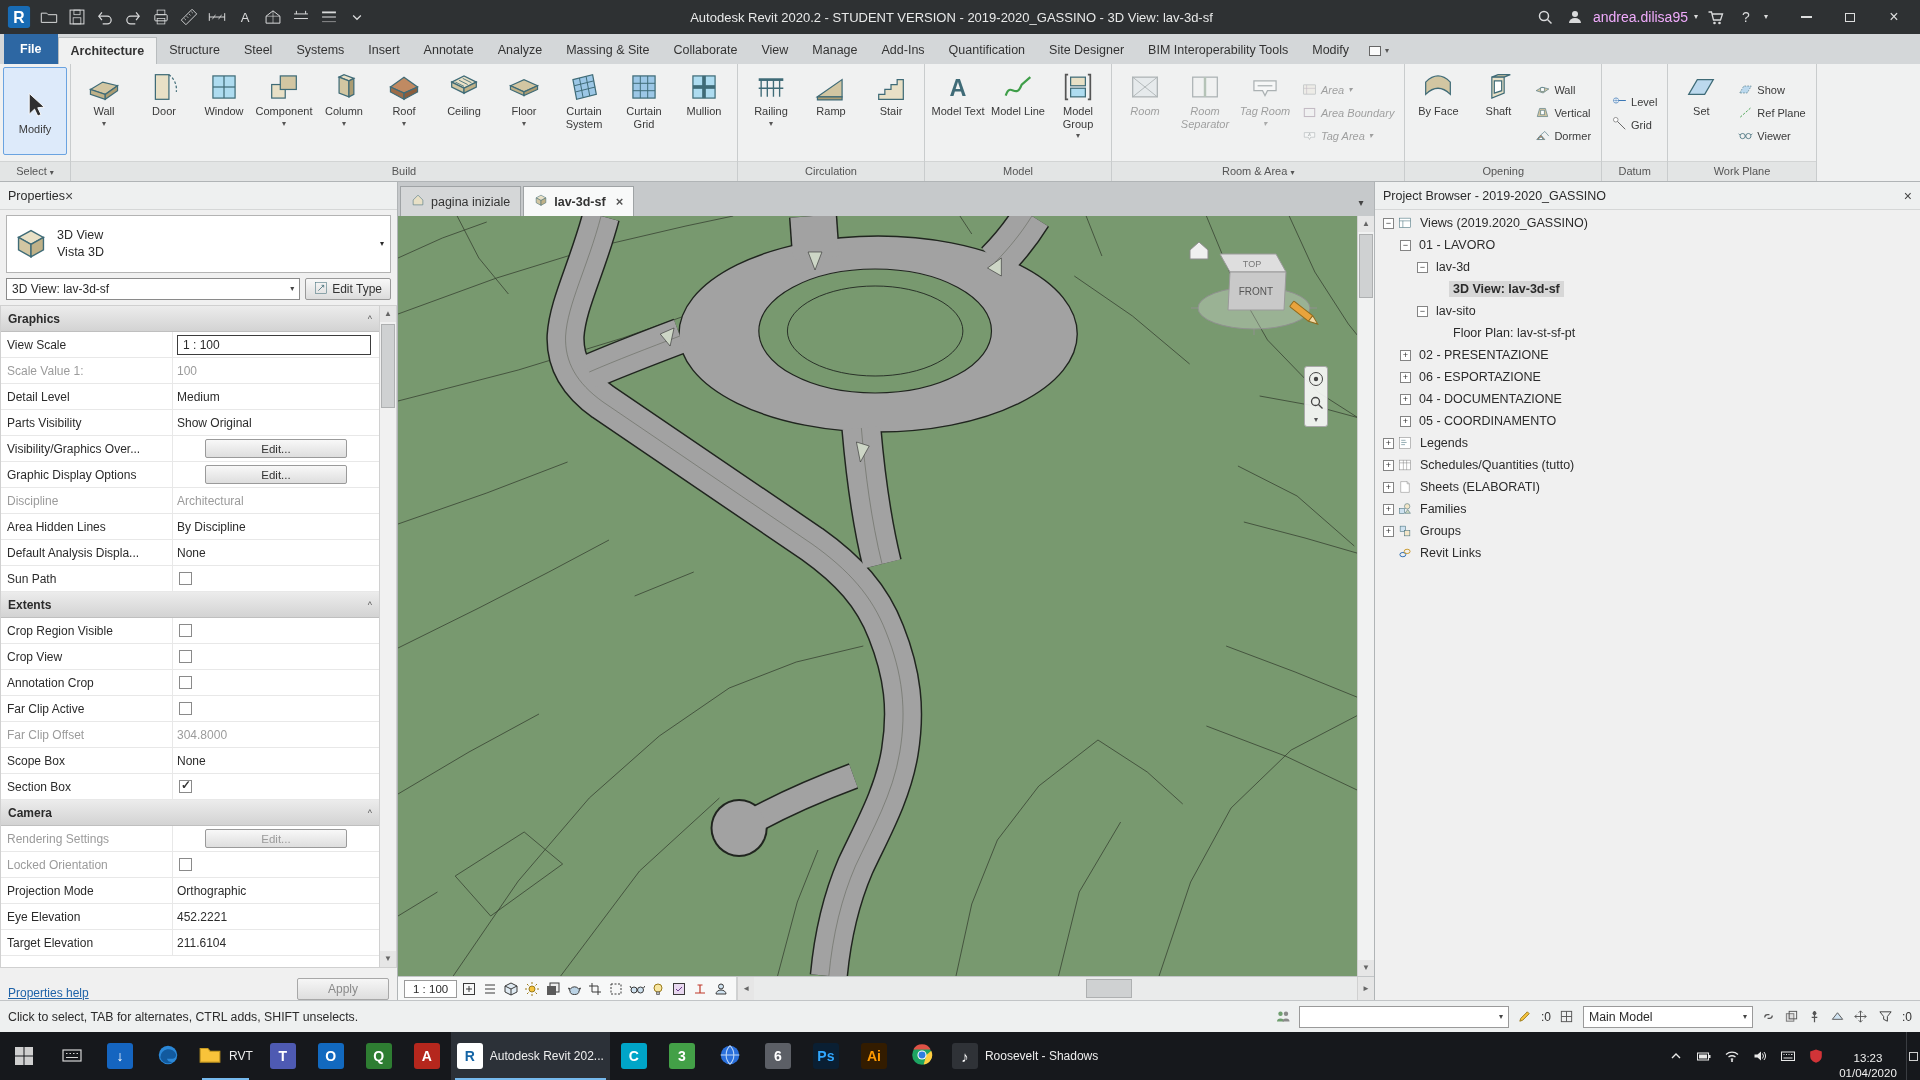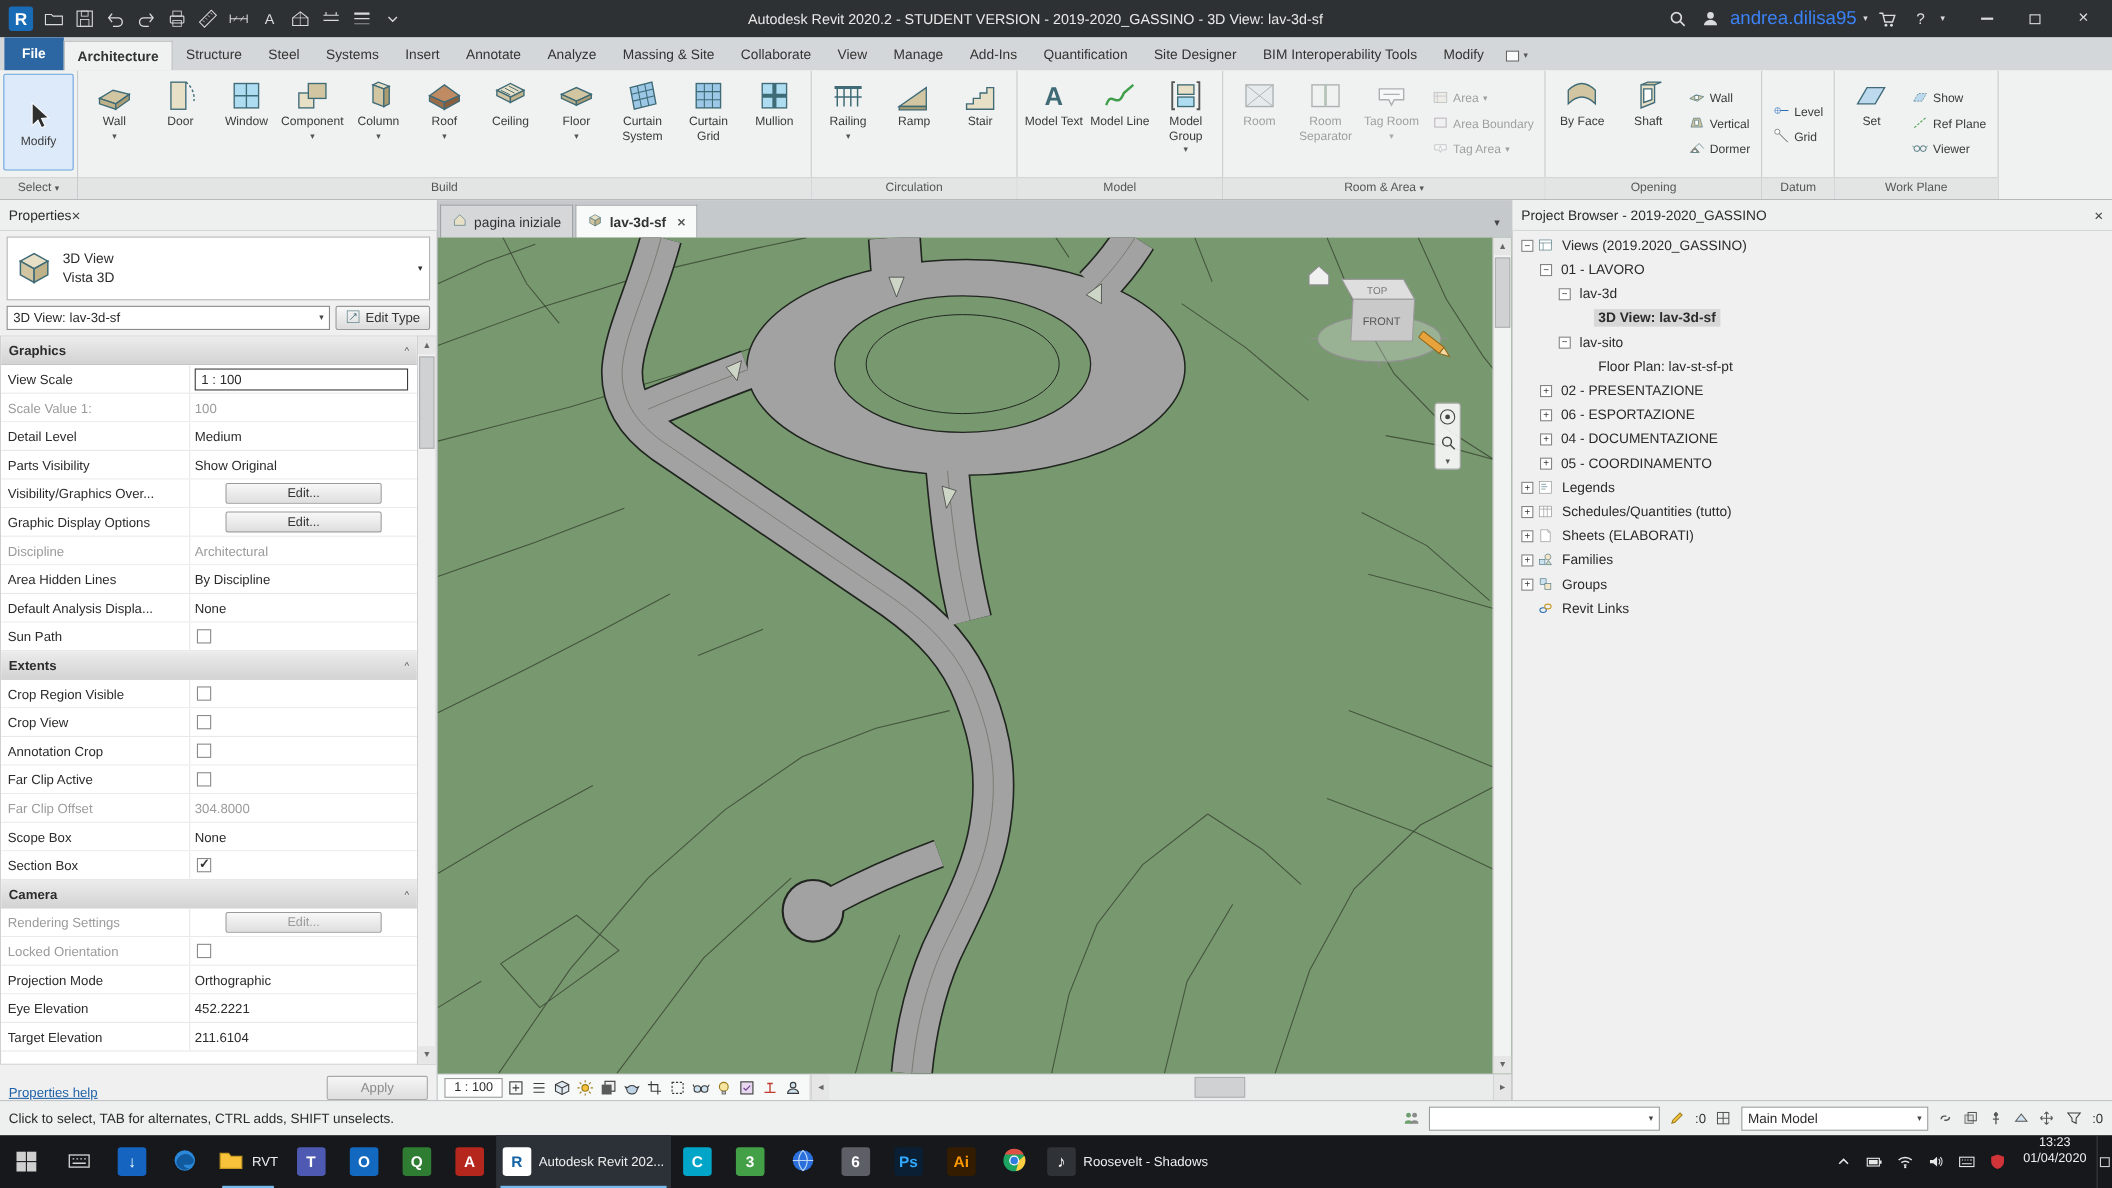--- a/index.html
+++ b/index.html
@@ -9,21 +9,21 @@
   .caret { font-size:8px; line-height:1; }
 
   
   .titlebar { height:34px; background:#2e3133; display:flex; align-items:center; color:#dcdddd; padding:0 4px; flex:0 0 auto; }
   .applogo { width:30px; height:26px; display:flex; align-items:center; justify-content:center; }
   .qat { display:flex; align-items:center; gap:2px; margin-left:2px; }
   .qat-btn { width:26px; height:26px; display:flex; align-items:center; justify-content:center; border-radius:2px; }
   .tb-title { flex:1; text-align:center; font-size:13px; color:#e8e9e9; white-space:nowrap; overflow:hidden; }
   .tb-right { display:flex; align-items:center; gap:6px; }
   .tbi { width:24px; height:24px; display:flex; align-items:center; justify-content:center; }
-  .tb-user { font-size:17px; color:#3b82f6; }
+  .tb-user { font-size:14px; color:#f0abfc; }
   .win-btns { display:flex; margin-left:10px; }
   .win-btn { width:44px; height:34px; display:flex; align-items:center; justify-content:center; color:#dcdddd; }
   .wb-min { width:11px; height:2px; background:#dcdddd; }
   .wb-max { width:10px; height:9px; border:1.5px solid #dcdddd; }
   .wb-x { font-size:16px; line-height:1; }
 
   
   .tabrow { height:30px; background:#d4d7d9; display:flex; align-items:flex-end; padding-left:4px; flex:0 0 auto; }
   .rtab { padding:0 12px; height:27px; line-height:27px; font-size:12.5px; color:#333; cursor:default; white-space:nowrap; }
   .rtab.file { background:#2d67a3; color:#fff; height:30px; line-height:30px; padding:0 16px; font-weight:bold; }
@@ -35,21 +35,21 @@
   .ribbon { height:118px; background:#f0f1f1; border-bottom:1px solid #b0b4b6; display:flex; align-items:stretch; overflow:hidden; flex:0 0 auto; }
   .panel { display:flex; flex-direction:column; border-right:1px solid #c9cccd; }
   .panel-buttons { flex:1; display:flex; align-items:flex-start; padding:3px 3px 0 3px; }
   .panel-label { height:20px; background:#e3e5e5; border-top:1px solid #d2d4d4; font-size:11px; color:#555;
     text-align:center; line-height:19px; padding:0 10px; white-space:nowrap; }
   .btn-lg { width:60px; display:flex; flex-direction:column; align-items:center; padding:2px 1px; font-size:11px;
     color:#3a3a3a; text-align:center; line-height:1.15; cursor:default; }
   .btn-lg .ic { height:36px; display:flex; align-items:center; }
   .btn-lg .lbl { display:block; max-width:58px; }
   .btn-lg .arr { font-size:8px; color:#555; margin-top:1px; }
-  .btn-lg.dis, .btn-sm.dis { opacity:.45; filter:grayscale(.7); }
+  .btn-lg.dis, .btn-sm.dis { opacity:.45; filter:grayscale(.7);font-style:italic; }
   .small-col { display:flex; flex-direction:column; justify-content:center; padding:2px 3px; gap:2px; height:92px; }
   .btn-sm { display:flex; align-items:center; gap:4px; font-size:11px; height:21px; padding:0 4px; color:#3a3a3a; white-space:nowrap; }
   .panel-modify .panel-buttons { justify-content:center; }
   .modify-btn { border:1px solid #6aa3e0; background:#ddeafa; border-radius:2px; width:64px; height:88px; justify-content:center; }
 
   
   .content { flex:1; display:flex; min-height:0; }
 
   
   .props { width:398px; background:#f0f0f0; border-right:1px solid #b0b4b6; display:flex; flex-direction:column; min-height:0; }
@@ -146,21 +146,21 @@
 
   
   .taskbar { height:48px; background:#16181c; display:flex; align-items:stretch; color:#fff; flex:0 0 auto; }
   .tb-item { min-width:48px; display:flex; align-items:center; justify-content:center; position:relative; padding:0 6px; gap:7px; }
   .tb-item.open::after { content:""; position:absolute; bottom:0; left:10px; right:10px; height:2px; background:#76b9ed; }
   .tb-item.active { background:#2c3138; }
   .tb-item.active::after { content:""; position:absolute; bottom:0; left:4px; right:4px; height:2px; background:#76b9ed; }
   .app-sq { width:26px; height:26px; border-radius:3px; display:flex; align-items:center; justify-content:center;
     font-weight:bold; font-size:14px; flex:0 0 auto; }
   .tb-lbl { font-size:12px; color:#eee; white-space:nowrap; max-width:130px; overflow:hidden; }
-  .tray { margin-left:auto; display:flex; align-items:flex-start; }
+  .tray { margin-left:auto; display:flex; align-items:flex-end; }
   .tray-ic { width:28px; height:48px; display:flex; align-items:center; justify-content:center; }
   .clock { width:76px; text-align:center; font-size:11.5px; line-height:1.25; color:#f0f0f0; }
   .notif { width:14px; height:48px; border-left:1px solid #3a3d42; display:flex; align-items:center; justify-content:center; }
   .notif-sq { width:9px; height:9px; border:1px solid #cfcfcf; }
 </style>
 </head>
 <body>
 
 <div id="app">
 

